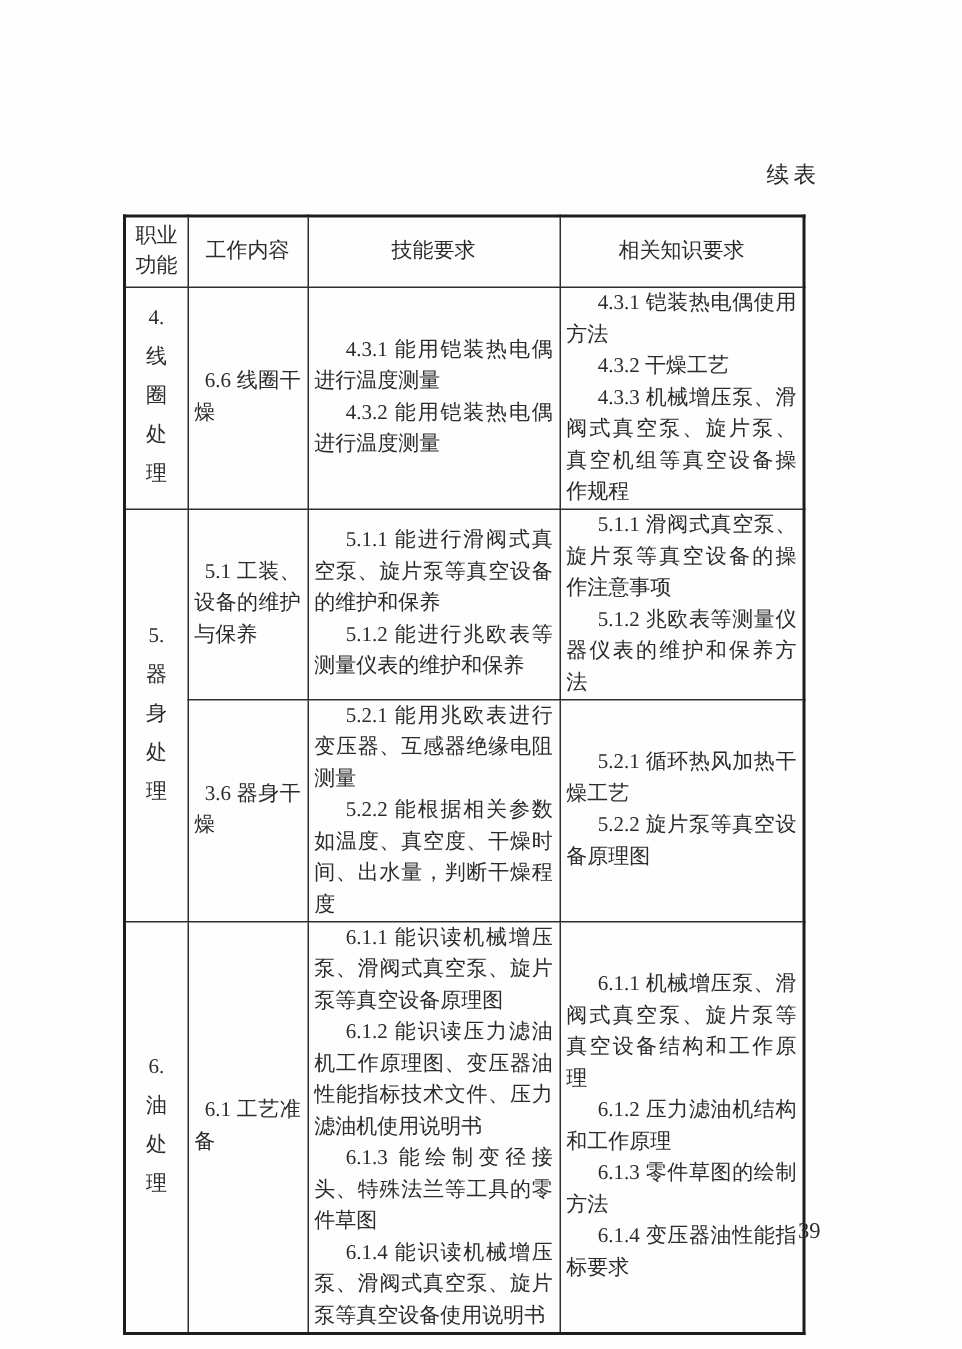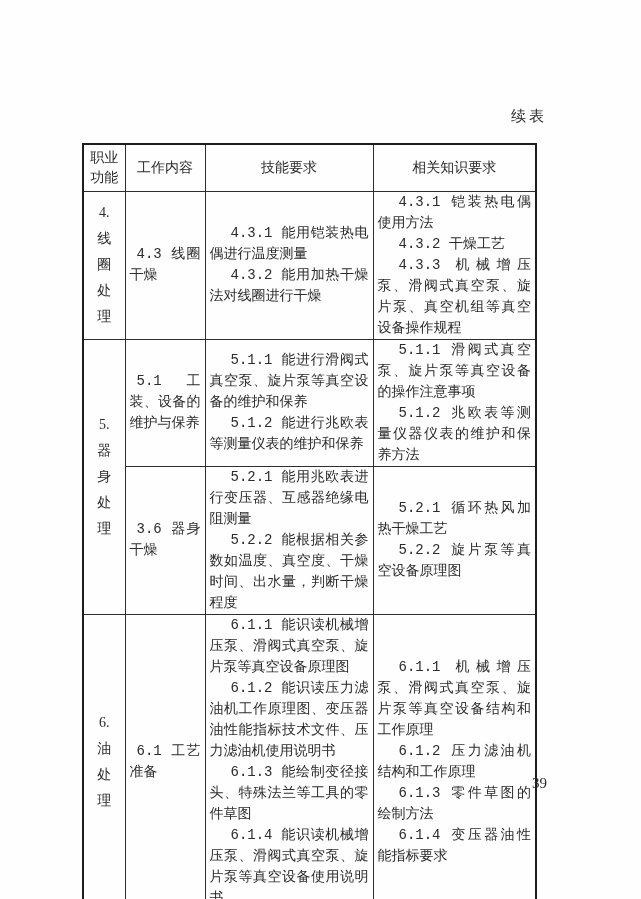--- a/index.html
+++ b/index.html
@@ -16,21 +16,21 @@
 
   .meta-code {
     position: absolute; top: 53px; right: 86px;
     font-size: 15px; font-weight: bold; letter-spacing: 1px;
   }
   .meta-cont {
     position: absolute; top: 107px; right: 94px;
     font-size: 15px; letter-spacing: 3px; text-align: center;
   }
   .page-num {
-    position: absolute; top: 775px; right: 94px;
+    position: absolute; top: 813px; right: 94px;
     font-size: 15px;
     font-family: Liberation Serif, serif;
   }
 
   .tbl-wrap { position: absolute; left: 82px; top: 143px; }
   table {
     border-collapse: collapse; table-layout: fixed;
     width: 453px;
     border: 2px solid #1d1d1d;
   }
@@ -51,21 +51,21 @@
 
   .fn-cell { text-align: center; padding: 0 2px; }
   .fn-num { line-height: 26px; text-align: center; }
   .fn-name {
     width: 1em; margin: 0 auto;
     word-break: break-all; line-height: 26px; text-align: center;
   }
 
   .para {
     margin: 0; text-align: justify;
-    line-height: 21px; text-indent: 1.5em; font-family: Liberation Mono, monospace;
+    line-height: 21px; text-indent: 1.5em;
   }
   .work-cell .para { text-indent: 0.5em; }
 </style>
 </head>
 <body>
 
 <div class="page">
 
   <div class="meta-cont">续表</div>
 
@@ -85,25 +85,25 @@
         <th>技能要求</th>
         <th>相关知识要求</th>
       </tr>
 
       <tr class="h-r4">
         <td class="fn-cell">
           <div class="fn-num">4.</div>
           <div class="fn-name">线圈处理</div>
         </td>
         <td class="work-cell">
-          <p class="para">4.3 线圈干燥</p>
+          <p class="para">6.6 线圈干燥</p>
         </td>
         <td>
           <p class="para">4.3.1 能用铠装热电偶进行温度测量</p>
-          <p class="para">4.3.2 能用加热干燥法对线圈进行干燥</p>
+          <p class="para">4.3.2 能用铠装热电偶进行温度测量</p>
         </td>
         <td>
           <p class="para">4.3.1 铠装热电偶使用方法</p>
           <p class="para">4.3.2 干燥工艺</p>
           <p class="para">4.3.3 机械增压泵、滑阀式真空泵、旋片泵、真空机组等真空设备操作规程</p>
         </td>
       </tr>
 
       <tr class="h-r51">
         <td class="fn-cell" rowspan="2">

